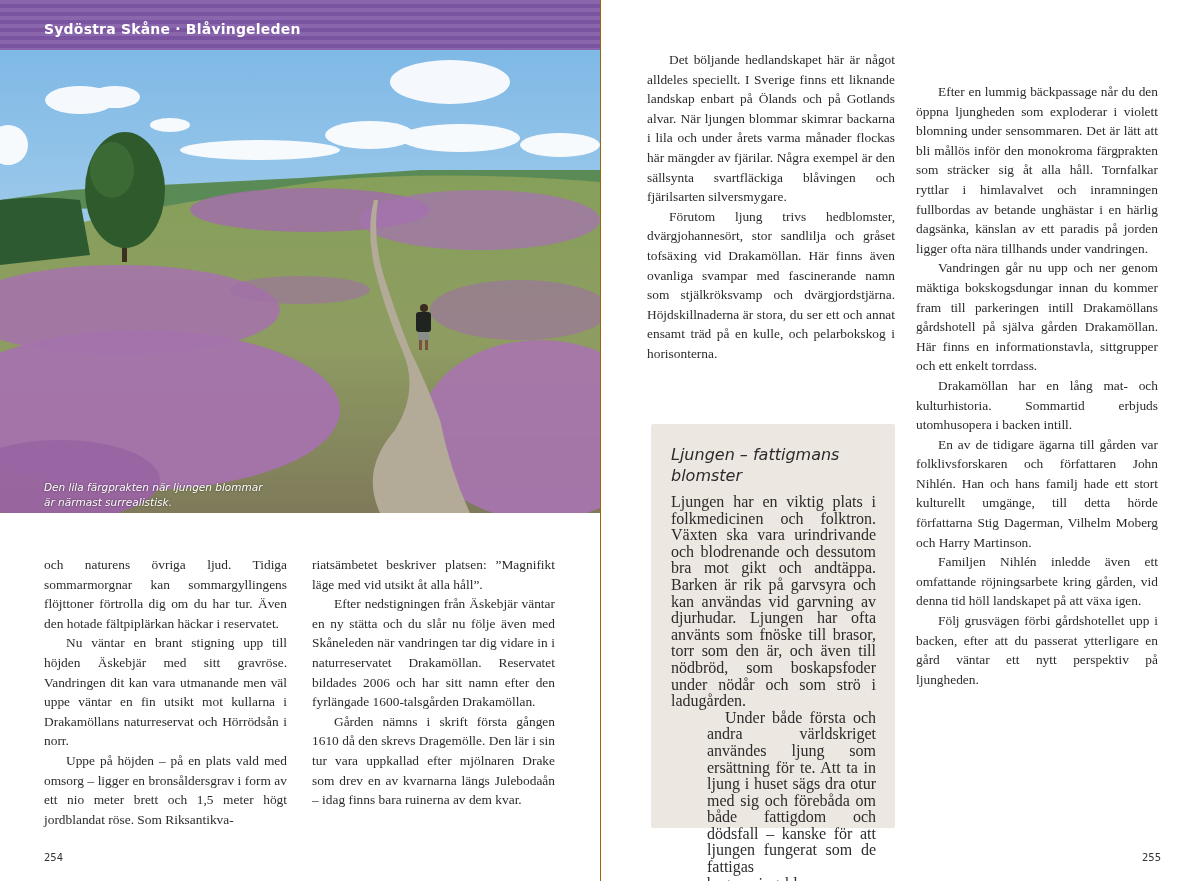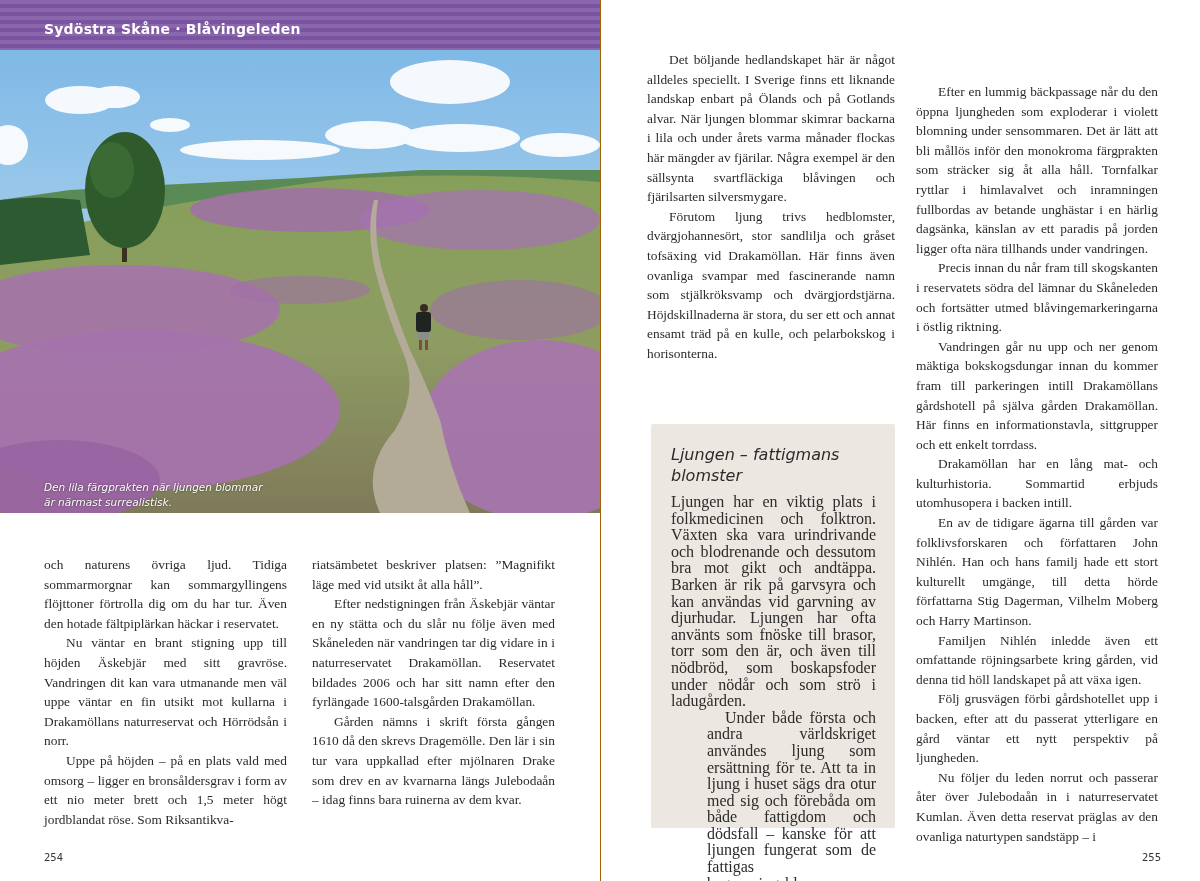--- a/index.html
+++ b/index.html
@@ -120,23 +120,21 @@
   <div class="sidebar">
     <div class="sidebar-title">Ljungen – fattigmans blomster</div>
     <div class="sidebar-body">
       <p>Ljungen har en viktig plats i folkmedicinen och folktron. Växten ska vara urindrivande och blodrenande och dessutom bra mot gikt och andtäppa. Barken är rik på garvsyra och kan användas vid garvning av djurhudar. Ljungen har ofta använts som fnöske till brasor, torr som den är, och även till nödbröd, som boskapsfoder under nödår och som strö i ladugården.</p>
       <p class="ind">Under både första och andra världskriget användes ljung som ersättning för te. Att ta in ljung i huset sägs dra otur med sig och förebåda om både fattigdom och dödsfall – kanske för att ljungen fungerat som de fattigas begravningsblomma.</p>
     </div>
   </div>
 
   <div class="col col-r2">
     <p class="ind">Efter en lummig bäckpassage når du den öppna ljungheden som exploderar i violett blomning under sensommaren. Det är lätt att bli mållös inför den monokroma färgprakten som sträcker sig åt alla håll. Tornfalkar ryttlar i himlavalvet och inramningen fullbordas av betande unghästar i en härlig dagsänka, känslan av ett paradis på jorden ligger ofta nära tillhands under vandringen.</p>
-    <p class="ind">Precis innan du når fram till skogskanten i reservatets södra del lämnar du Skåneleden och fortsätter utmed blåvingemarkeringarna i östlig riktning.</p>
     <p class="ind">Vandringen går nu upp och ner genom mäktiga bokskogsdungar innan du kommer fram till parkeringen intill Drakamöllans gårdshotell på själva gården Drakamöllan. Här finns en informationstavla, sittgrupper och ett enkelt torrdass.</p>
     <p class="ind">Drakamöllan har en lång mat- och kulturhistoria. Sommartid erbjuds utomhusopera i backen intill.</p>
     <p class="ind">En av de tidigare ägarna till gården var folklivsforskaren och författaren John Nihlén. Han och hans familj hade ett stort kulturellt umgänge, till detta hörde författarna Stig Dagerman, Vilhelm Moberg och Harry Martinson.</p>
     <p class="ind">Familjen Nihlén inledde även ett omfattande röjningsarbete kring gården, vid denna tid höll landskapet på att växa igen.</p>
     <p class="ind">Följ grusvägen förbi gårdshotellet upp i backen, efter att du passerat ytterligare en gård väntar ett nytt perspektiv på ljungheden.</p>
-    <p class="ind">Nu följer du leden norrut och passerar åter över Julebodaån in i naturreservatet Kumlan. Även detta reservat präglas av den ovanliga naturtypen sandstäpp – i</p>
   </div>
 
   <span class="folio folio-right">255</span>
 </div>
 
 </body></html>

